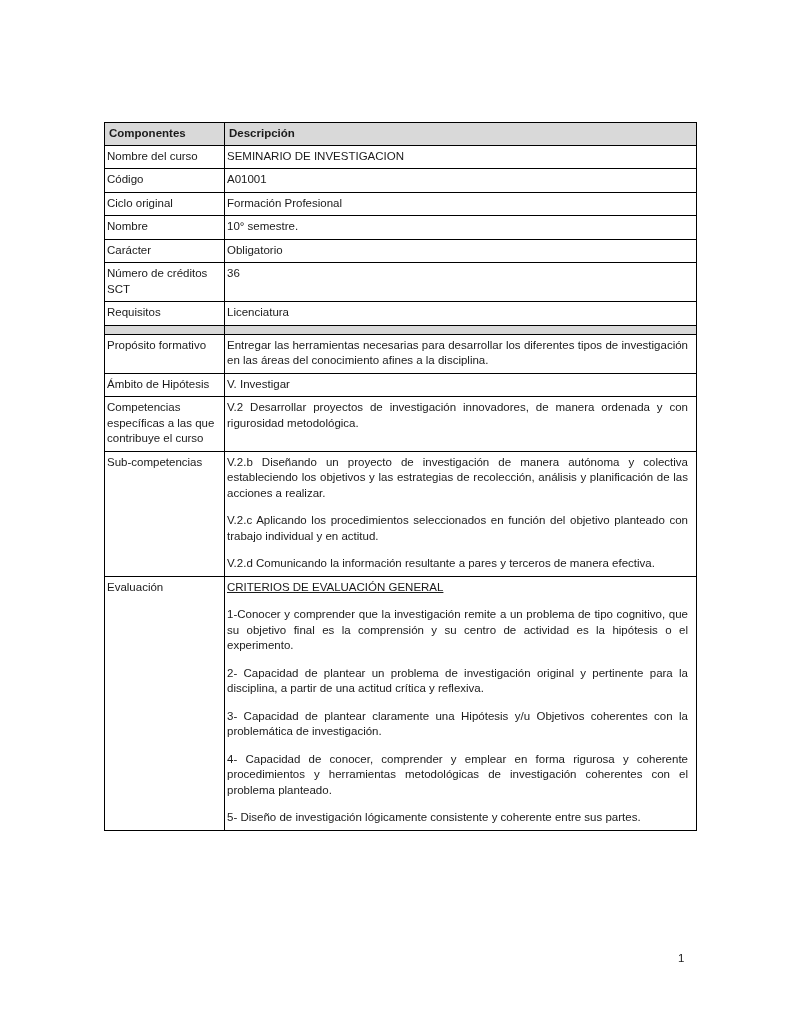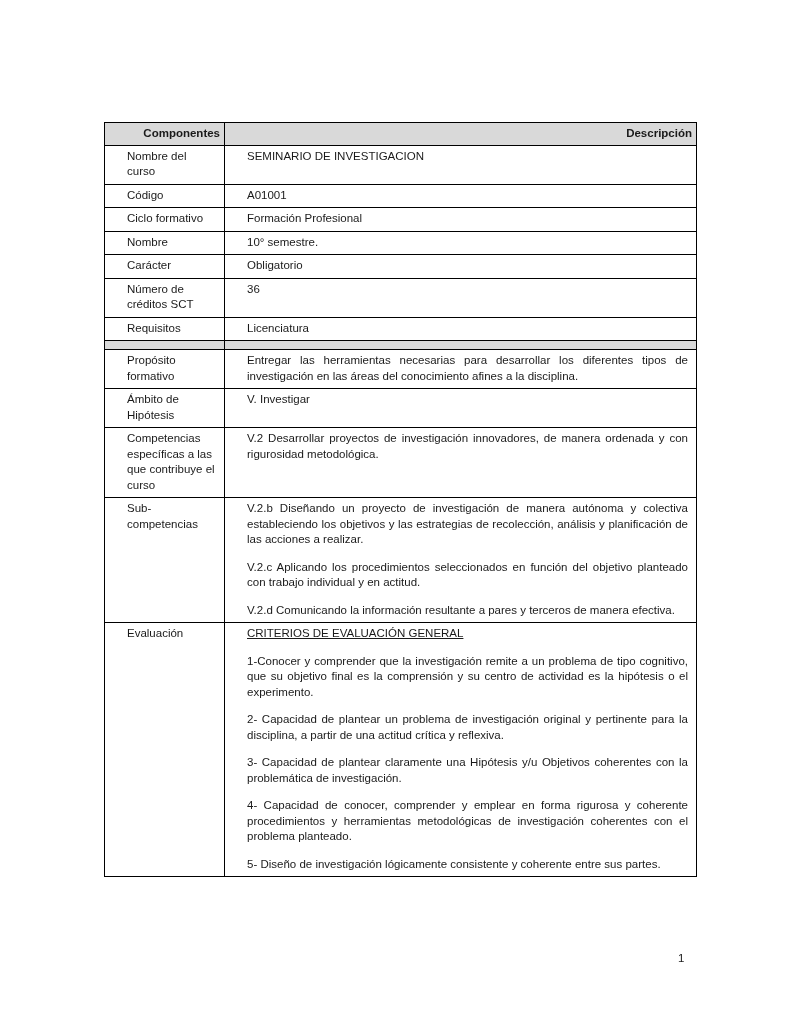--- a/index.html
+++ b/index.html
@@ -24,25 +24,25 @@
     border-collapse: collapse;
     table-layout: fixed;
     font-size: 11.5px;
     line-height: 15.5px;
   }
   .course-table col.c1 { width: 120px; }
   .course-table col.c2 { width: 472px; }
   .course-table th, .course-table td {
     border: 1px solid #000000;
     vertical-align: top;
-    padding: 3px 8px 4px 22px;
+    padding: 3px 8px 4px 2px;
   }
   .course-table thead th {
     font-weight: bold;
-    text-align: right;
+    text-align: left;
     height: 15px;
     padding: 3px 4px;
   }
   .label-cell {
     text-align: left;
   }
   .desc-cell {
     text-align: justify;
   }
   .desc-cell p {
@@ -87,21 +87,21 @@
             <p class="bold">SEMINARIO DE INVESTIGACION</p>
           </td>
         </tr>
         <tr>
           <td class="label-cell">Código</td>
           <td class="desc-cell">
             <p>A01001</p>
           </td>
         </tr>
         <tr>
-          <td class="label-cell">Ciclo formativo</td>
+          <td class="label-cell">Ciclo original</td>
           <td class="desc-cell">
             <p>Formación Profesional</p>
           </td>
         </tr>
         <tr>
           <td class="label-cell">Nombre</td>
           <td class="desc-cell">
             <p>10° semestre.</p>
           </td>
         </tr>

